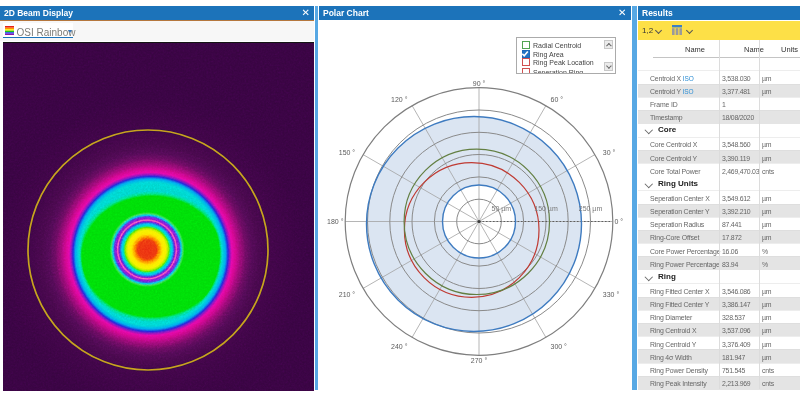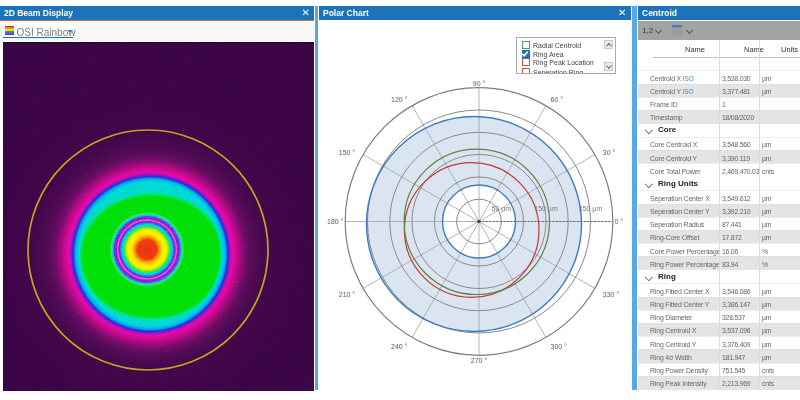--- a/index.html
+++ b/index.html
@@ -48,21 +48,21 @@
 .leg{position:absolute;left:516px;top:37px;width:100px;height:37px;background:#fff;
  border:1px solid #ababab;box-sizing:border-box;overflow:hidden;font-size:7px;color:#444;}
 .litem{position:absolute;left:5px;height:9px;line-height:9px;white-space:nowrap;}
 .cb{display:inline-block;width:6px;height:6px;border:1px solid #999;background:#fff;
  vertical-align:-1px;margin-right:3px;}
 .sbtn{position:absolute;right:2px;width:9px;height:9px;background:#ebebeb;border:1px solid #c8c8c8;
  box-sizing:border-box;color:#555;font-size:6px;line-height:7px;text-align:center;}
 
 
 #res{left:638px;top:0;width:162px;height:400px;}
-#rtool{position:absolute;left:0;top:21px;width:162px;height:19px;background:#a3a3a3;}
+#rtool{position:absolute;left:0;top:21px;width:162px;height:19px;background:#fde047;}
 #rhead{position:absolute;left:15px;top:39.5px;width:162px;height:17px;border-bottom:1px solid #c4c4c4;
  font-size:7.5px;font-weight:normal;color:#333;}
 #rhead span{position:absolute;top:5px;}
 .colline{position:absolute;top:39.5px;bottom:11px;width:1px;background:#dcdcdc;}
 .grow{position:absolute;left:0;width:162px;font-size:8px;color:#222;line-height:13.8px;}
 .grow b{position:absolute;left:20px;}
 .gch{position:absolute;left:7.5px;top:4px;width:4.5px;height:4.5px;
  border-right:1.1px solid #666;border-bottom:1.1px solid #666;transform:rotate(45deg);}
 .chev{position:absolute;width:4px;height:4px;border-right:1.1px solid #555;border-bottom:1.1px solid #555;transform:rotate(45deg);}
 .chs{position:absolute;width:2.8px;height:2.8px;border-right:1px solid #666;border-bottom:1px solid #666;transform:rotate(45deg);}
@@ -175,21 +175,21 @@
   <div class="sbtn" style="top:2px;">
       <span class="chs" style="left:2.2px;top:2.6px;transform:rotate(-135deg);"></span>
     </div>
   <div class="sbtn" style="bottom:2px;">
       <span class="chs" style="left:2.2px;top:1.4px;"></span>
     </div>
 </div>
 
 <div class="vdiv" style="left:632px;width:4.5px;"></div>
 
-<div class="titlebar" style="left:638px;width:162px;">Centroid</div>
+<div class="titlebar" style="left:638px;width:162px;">Results</div>
 <div class="abs" id="res">
   <div id="rtool">
     <span style="position:absolute;left:4px;top:5px;font-size:8px;color:#333;">1,2</span>
     <span class="chev" style="left:18px;top:7px;"></span>
     <svg style="position:absolute;left:33px;top:3px" width="12" height="12" viewBox="0 0 12 12">
       <rect x="1" y="1" width="10" height="2.4" fill="#3b7fc4"></rect>
       <rect x="1" y="4.2" width="2.6" height="6.8" fill="#9a9a9a"></rect>
       <rect x="4.7" y="4.2" width="2.6" height="6.8" fill="#9a9a9a"></rect>
       <rect x="8.4" y="4.2" width="2.6" height="6.8" fill="#9a9a9a"></rect>
     </svg>

